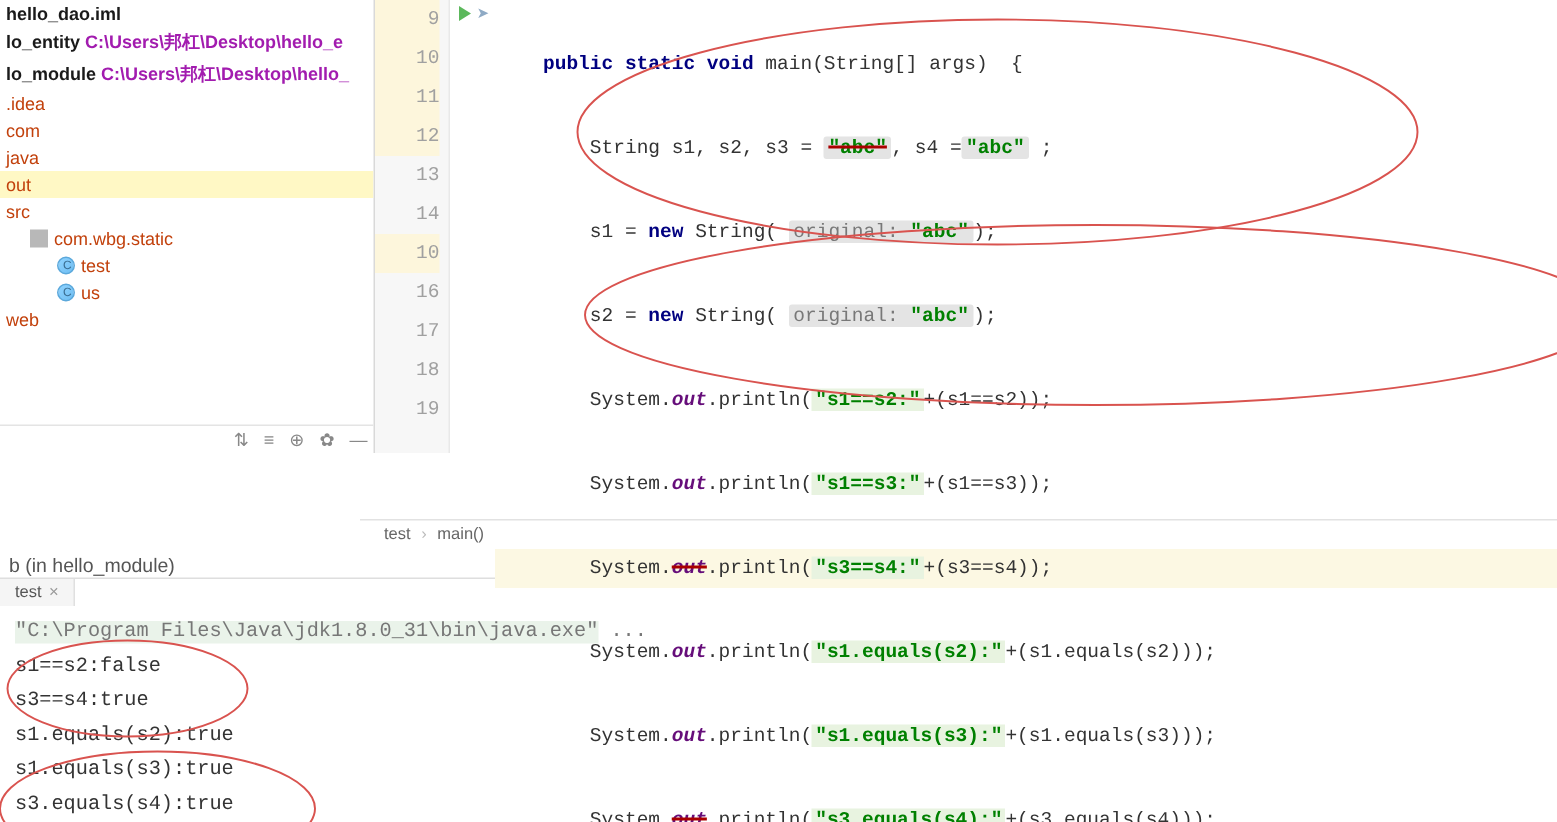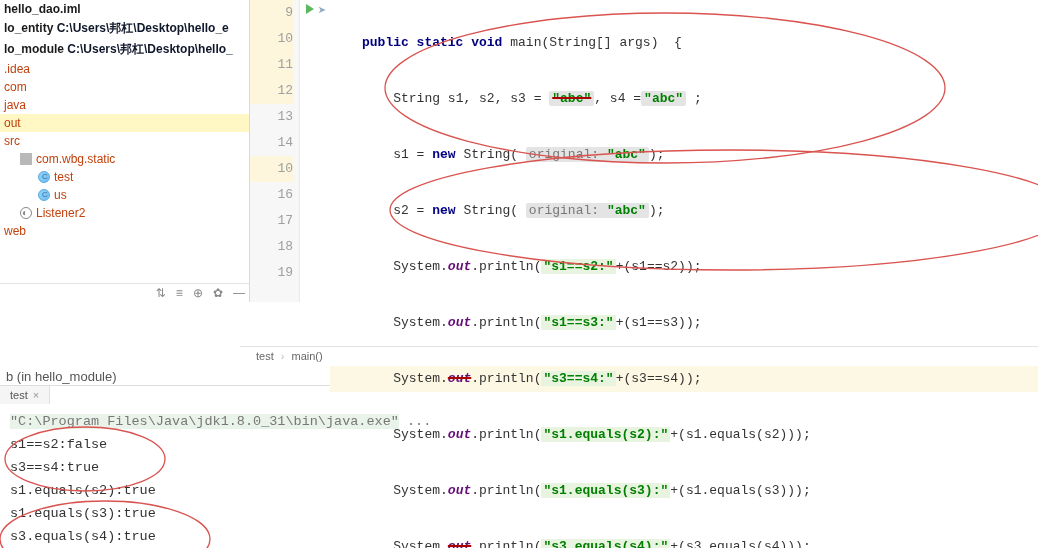--- a/index.html
+++ b/index.html
@@ -29,21 +29,21 @@
     overflow: hidden;
   }
   .tree-item {
     padding: 2px 4px;
     white-space: nowrap;
     overflow: hidden;
     text-overflow: clip;
     color: #c2410c;
   }
   .tree-item.bold { font-weight: 600; color:#1a1a1a; }
-  .tree-item .gray { color: #0f172a; }
+  .tree-item .gray { color: #a21caf; }
   .tree-item.sel { background: #FFF8C5; }
   .tree-item.indent1 { padding-left: 20px; }
   .tree-item.indent2 { padding-left: 38px; }
   .ic-folder, .ic-class, .ic-listen {
     display:inline-block; width:12px; height:12px;
     vertical-align:-2px; margin-right:4px;
   }
   .ic-folder { background: #b8b8b8; }
   .ic-class {
     border-radius:50%;
@@ -156,21 +156,20 @@
       <div class="tree-item bold"><span>lo_entity</span><span class="gray"> C:\Users\邦杠\Desktop\hello_e</span></div>
       <div class="tree-item bold"><span>lo_module</span><span class="gray"> C:\Users\邦杠\Desktop\hello_</span></div>
       <div class="tree-item"><span>.idea</span></div>
       <div class="tree-item"><span>com</span></div>
       <div class="tree-item"><span>java</span></div>
       <div class="tree-item sel"><span>out</span></div>
       <div class="tree-item"><span>src</span></div>
       <div class="tree-item indent1"><span class="ic-folder"></span><span>com.wbg.static</span></div>
       <div class="tree-item indent2"><span class="ic-class"></span><span>test</span></div>
       <div class="tree-item indent2"><span class="ic-class"></span><span>us</span></div>
-      <div class="tree-item indent1"><span class="ic-listen"></span><span>Listener2</span></div>
       <div class="tree-item"><span>web</span></div>
     </div>
     <div class="tool-row">
       <span>⇅</span>
       <span>≡</span>
       <span>⊕</span>
       <span>✿</span>
       <span>—</span>
     </div>
   </div>

